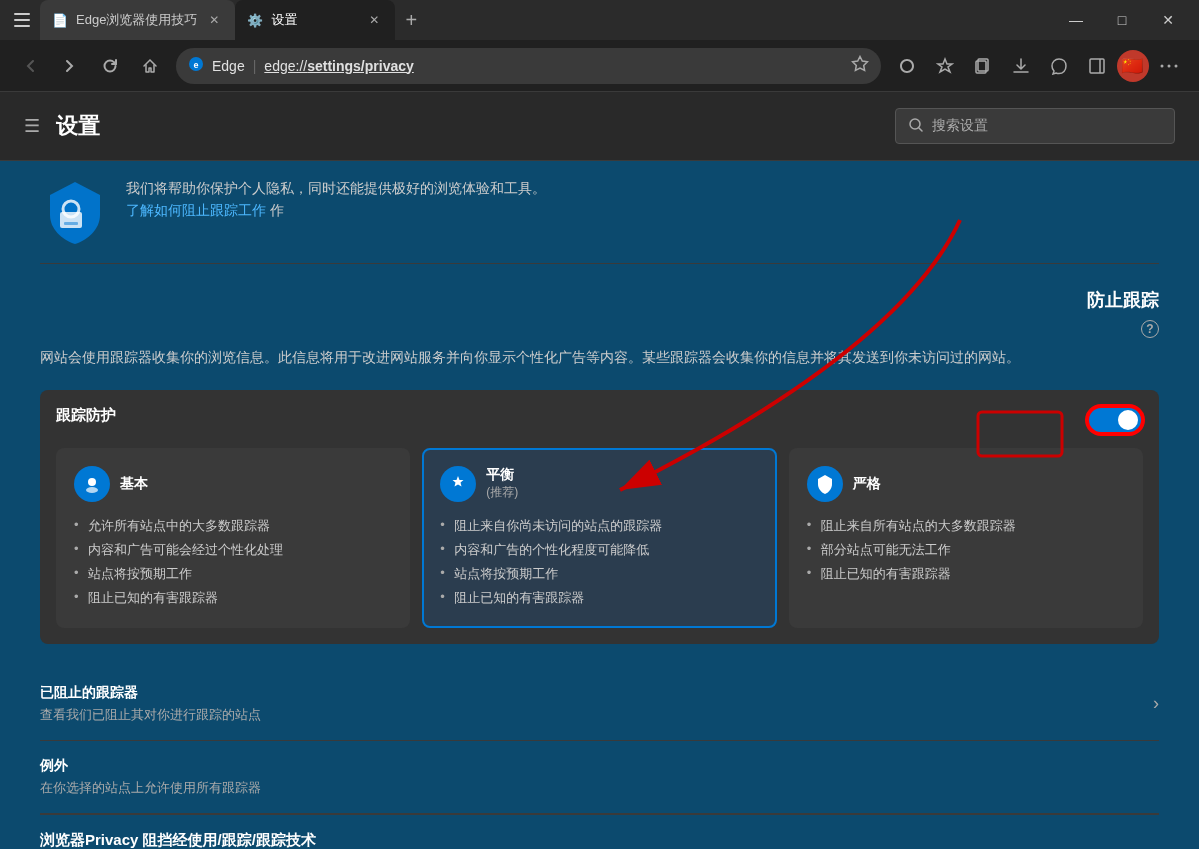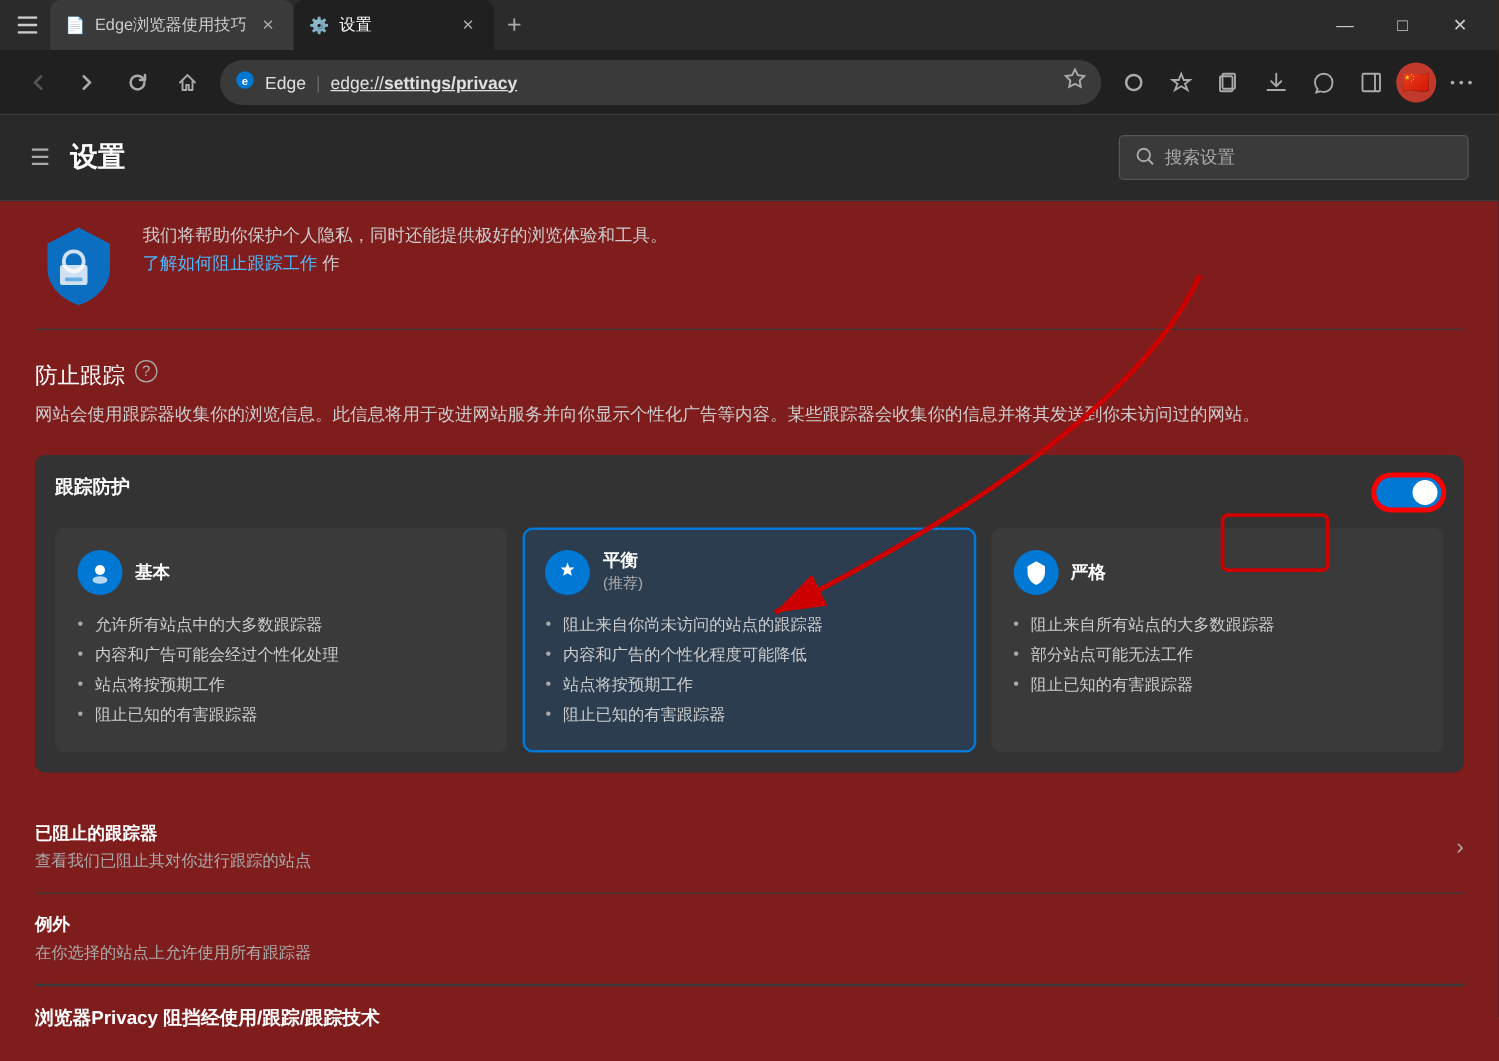--- a/index.html
+++ b/index.html
@@ -231,22 +231,22 @@
       color: #aaa;
       font-size: 14px;
       cursor: text;
       border: 1px solid #555;
     }
 
     
     .settings-content {
       flex: 1;
       overflow-y: auto;
-      padding: 0 28px;
-      background: #7f1d1d;
+      padding: 0 40px;
+      background: #0c4a6e;
     }
 
     
     .top-partial {
       padding: 16px 0;
       display: flex;
       align-items: flex-start;
       gap: 16px;
       border-bottom: 1px solid #3a3a3a;
       margin-bottom: 24px;
@@ -262,26 +262,27 @@
       line-height: 1.6;
     }
     .top-partial-text a {
       color: #4db8ff;
       text-decoration: none;
     }
 
     
     .section-title {
       font-size: 18px;
-      font-weight: 400;
+      font-weight: 700;
       color: #fff;
       margin-bottom: 8px;
       display: flex;
-      align-items: flex-start;
+      align-items: flex-end;
       gap: 8px;
+      flex-direction: column;
     }
     .help-icon {
       width: 18px;
       height: 18px;
       border-radius: 50%;
       border: 1px solid #aaa;
       display: flex;
       align-items: center;
       justify-content: center;
       font-size: 12px;

